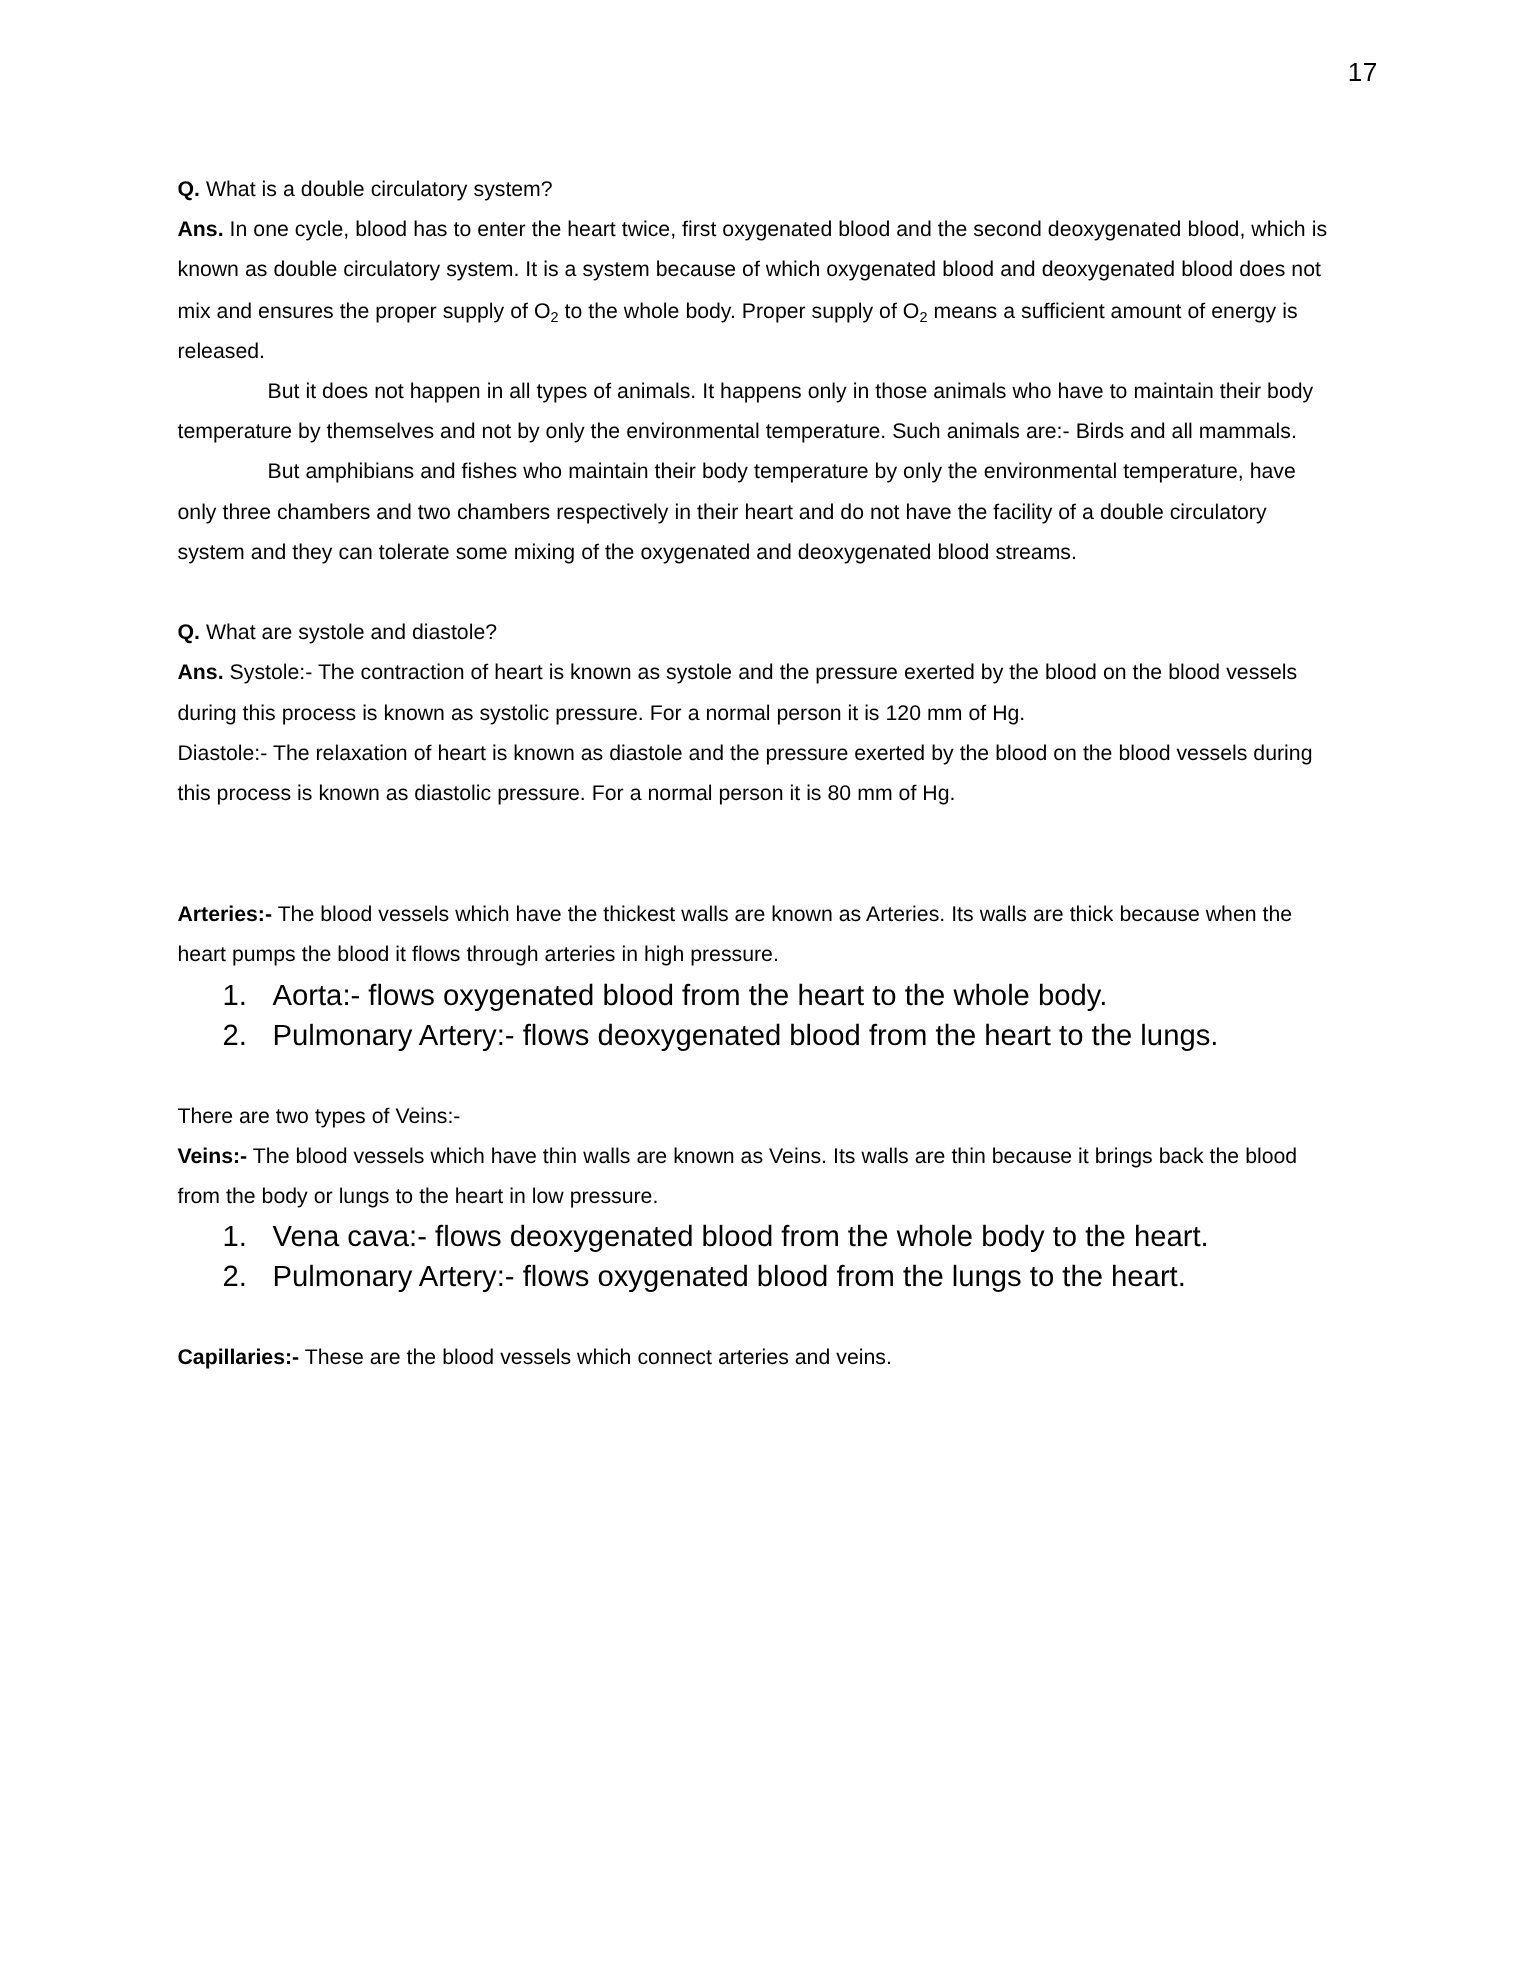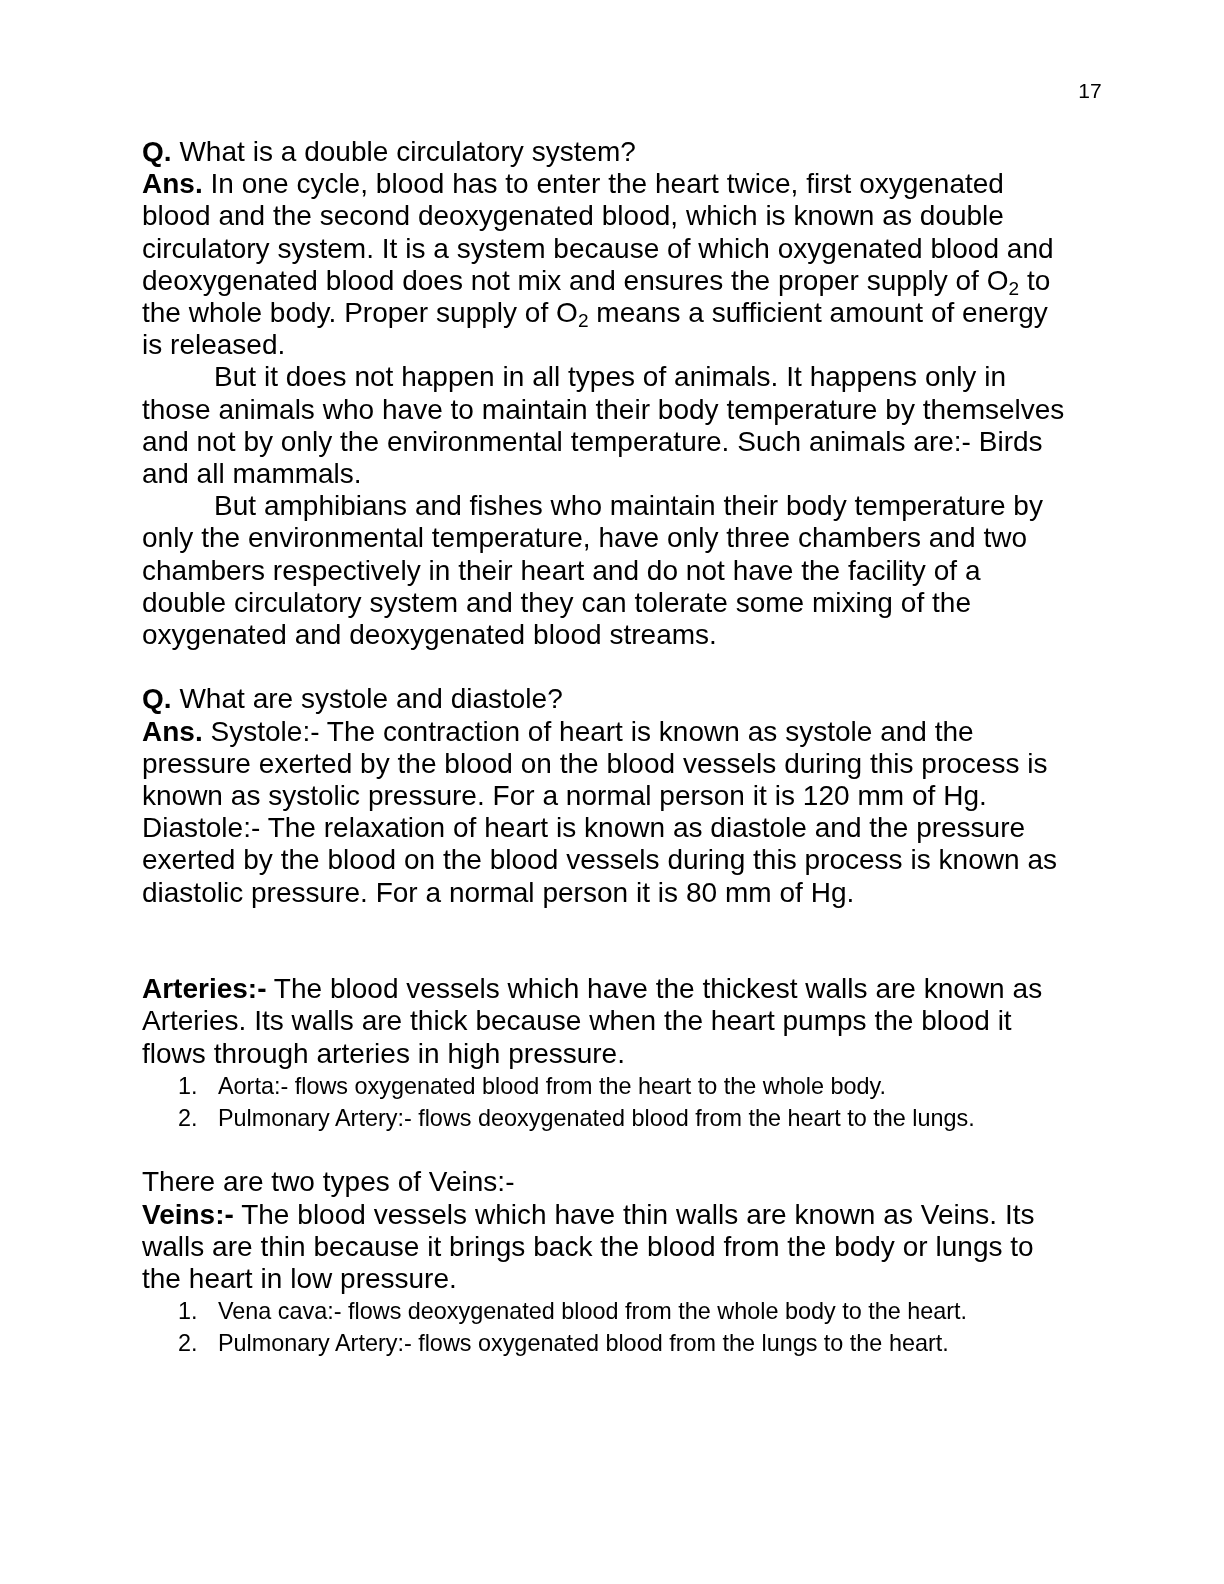--- a/index.html
+++ b/index.html
@@ -15,34 +15,34 @@
   .page {
     position: relative;
     width: 1224px;
     height: 1584px;
     background: #ffffff;
     box-sizing: border-box;
     overflow: hidden;
   }
   .page-number {
     position: absolute;
-    top: 78px;
+    top: 46px;
     right: 122px;
     font-size: 21px;
     line-height: 26px;
     letter-spacing: 0.2px;
   }
   .content {
     position: absolute;
     left: 142px;
     top: 136px;
     width: 928px;
   }
   .para {
-    font-size: 28px;
+    font-size: 17px;
     line-height: 32.2px;
     text-align: left;
     margin: 0;
     word-spacing: 0.1px;
   }
   .indent-first {
     text-indent: 72px;
   }
   .spacer {
     height: 32.2px;
@@ -118,15 +118,16 @@
 
     <p class="para"><b>Veins:-</b><span> The blood vessels which have thin walls are known as Veins. Its walls are thin because it brings back the blood from the body or lungs to the heart in low pressure.</span></p>
 
     <ol class="numlist">
       <li><span class="num">1.</span><span>Vena cava:- flows deoxygenated blood from the whole body to the heart.</span></li>
       <li><span class="num">2.</span><span>Pulmonary Artery:- flows oxygenated blood from the lungs to the heart.</span></li>
     </ol>
 
     <div class="spacer"></div>
 
+    <p class="para"><b>Capillaries:-</b><span> These are the blood vessels which connect arteries and veins.</span></p>
 
   </div>
 </div>
 
 </body></html>

